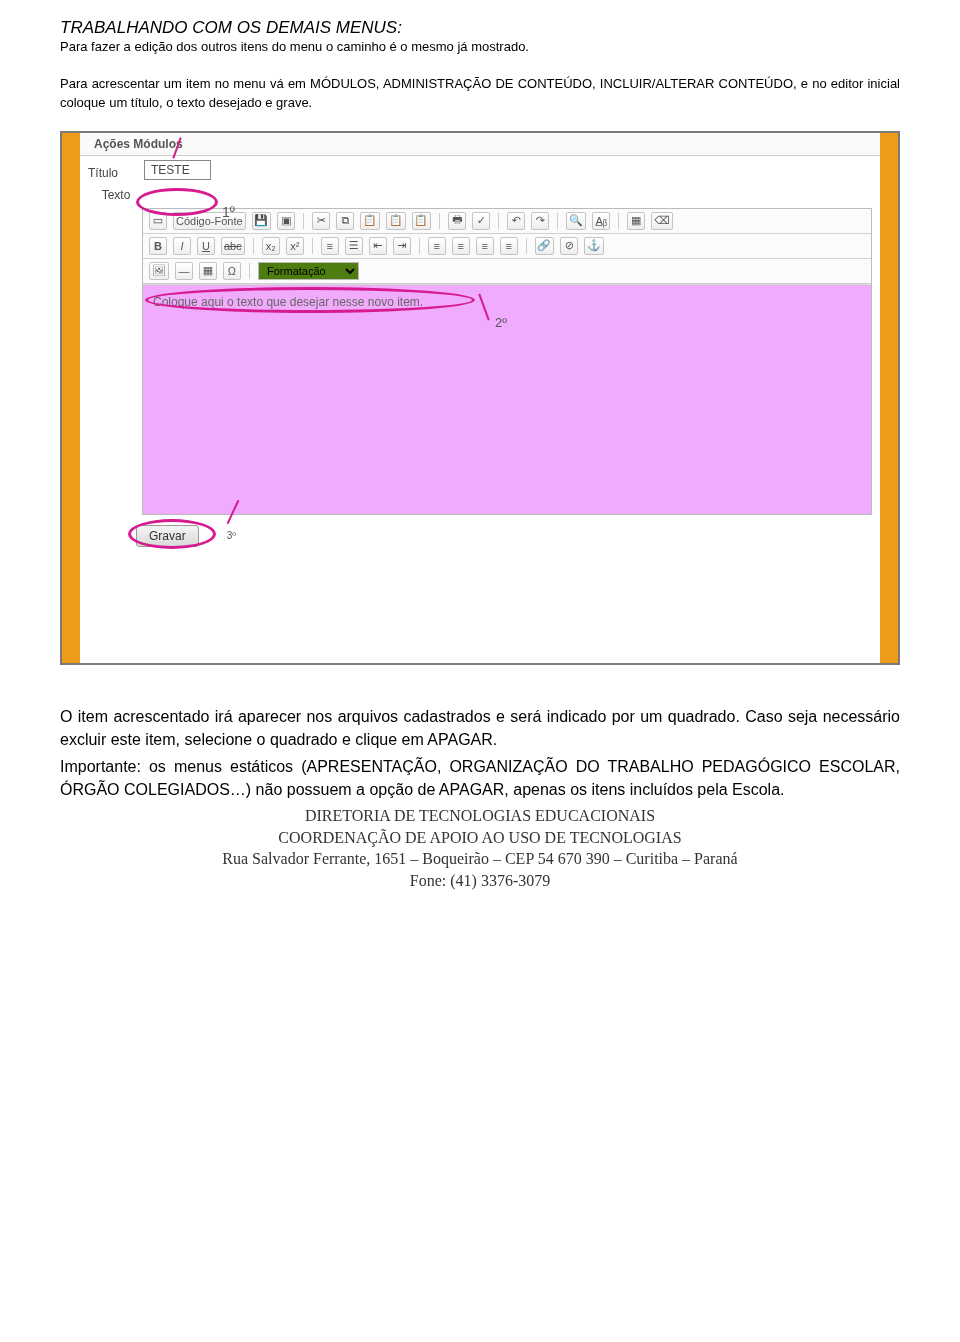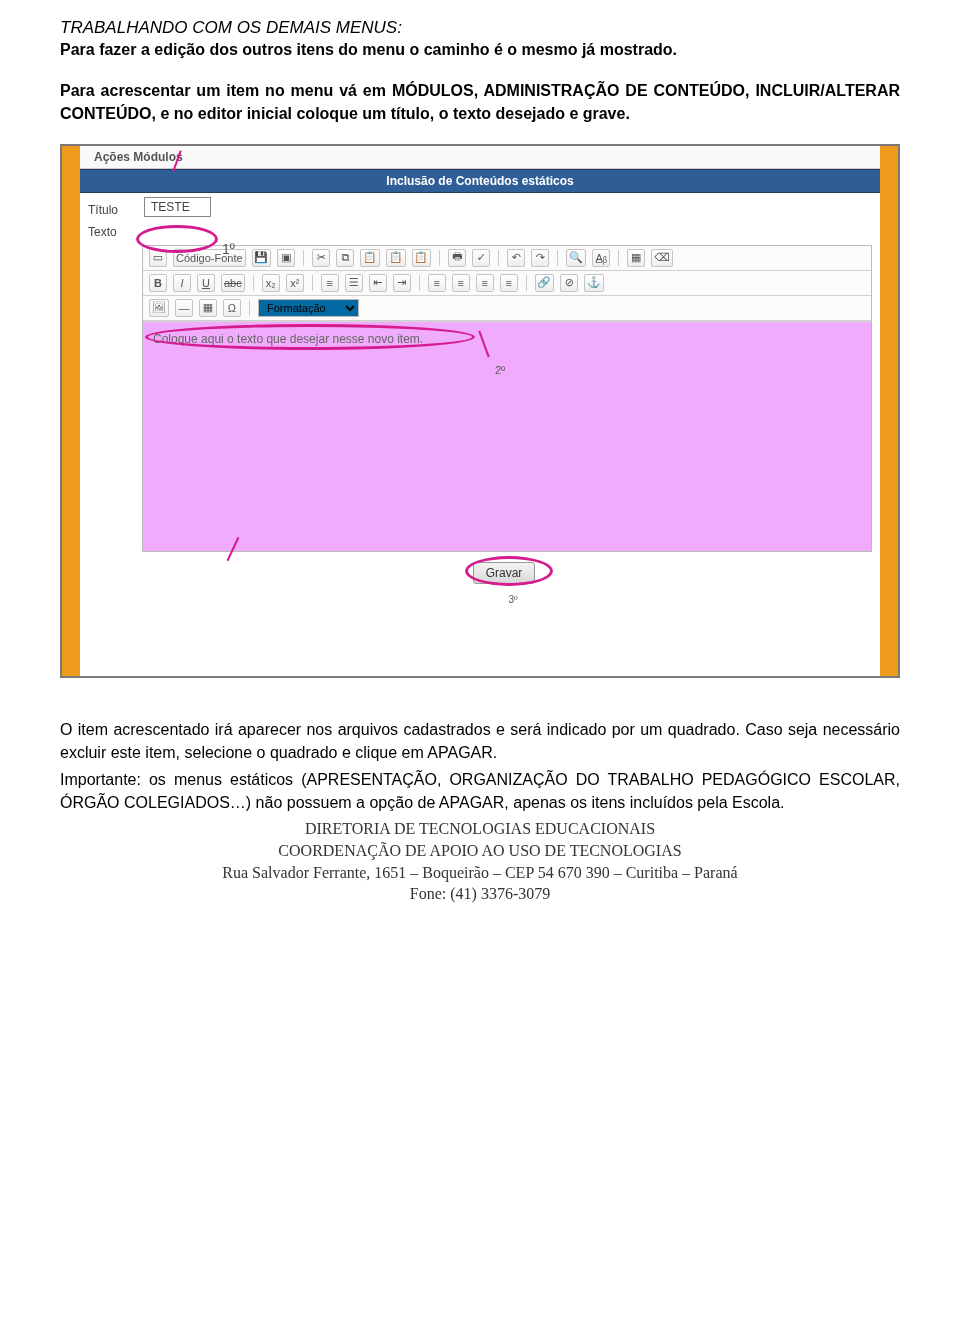--- a/index.html
+++ b/index.html
@@ -10,25 +10,24 @@
     margin: 0 auto;
     padding: 18px 60px 30px 60px;
     color: #000;
   }
   .section-heading {
     font-style: italic;
     font-weight: 400;
     font-size: 17px;
   }
   .para {
-    font-size: 16px;
+    font-size: 13px;
     line-height: 1.45;
     text-align: justify;
     margin-bottom: 18px;
-    font-weight: bold;
   }
   .screenshot {
     width: 100%;
     border: 2px solid #7a7a7a;
     margin: 8px 0 40px 0;
     position: relative;
     background: #fff;
   }
   .ss-inner {
     border-left: 18px solid #ee9a1a;
@@ -122,58 +121,57 @@
     padding:0 2px;
   }
   .tb-sep {
     width:1px; height:16px; background:#ccc; margin:0 2px;
   }
   .fmt-select {
     border:1px solid #bbb;
     font-size:11px;
     height:18px;
     padding:0 16px 0 4px;
-    background:#0369a1;
+    background:#4d7c0f;
   }
   .editor-body {
     min-height: 230px;
     background:#f0abfc;
     border-top:1px solid #d6d6d6;
     position:relative;
     padding:10px;
     font-size:12px;
     color:#666;
   }
   .oval-2 {
     position:absolute;
     border:3px solid #d61a8f;
     border-radius:50%;
     width:330px; height:26px;
     left:2px; top:2px;
   }
   .num-2 {
     position:absolute;
-    left:352px; top:42px;
-    font-size:11px; color:#555;
+    left:352px; top:30px;
+    font-size:13px; color:#555;
   }
   .arrow-2 {
     position:absolute;
     width:2px; height:28px;
     background:#d61a8f;
     left:340px; top:8px;
     transform:rotate(-20deg);
   }
   .bottom-bar {
     padding:4px 8px 6px 56px;
     position:relative;
     margin-top:6px;
     display:flex;
     align-items:center;
     gap:10px;
-    flex-direction:column;
   }
   .gravar-btn {
     background:linear-gradient(#f4f4f4,#d9d9d9);
     border:1px solid #999;
     border-radius:3px;
     font-size:12px;
     padding:3px 12px;
     color:#333;
     position:relative;
   }
@@ -214,32 +212,31 @@
 <h2 class="section-heading">TRABALHANDO COM OS DEMAIS MENUS:</h2>
 
 <p class="para">Para fazer a edição dos outros itens do menu o caminho é o mesmo já mostrado.</p>
 
 <p class="para">Para acrescentar um item no menu vá em MÓDULOS, ADMINISTRAÇÃO DE CONTEÚDO, INCLUIR/ALTERAR CONTEÚDO, e no editor inicial coloque um título, o texto desejado e grave.</p>
 
 <div class="screenshot">
   <div class="ss-inner">
     <span class="arrow-num-1"></span>
     <div class="menu-strip">Ações    Módulos</div>
-    <div class="blue-bar">Inclusão de Conteúdos estáticos</div>
 
     <div style="position:relative;">
       <span class="oval-1"></span>
       <span class="first-num">1º</span>
 
       <div class="form-row">
         <span class="form-label">Título</span>
         <span class="titulo-input">TESTE</span>
       </div>
 
-      <div class="form-row" style="align-items:flex-start;">
+      <div class="form-row" style="align-items:flex-start;text-align:center;">
         <span class="form-label">Texto</span>
       </div>
 
       <div class="editor-area">
 
         <div class="toolbar">
           <span class="tb-btn">▭</span>
           <span class="tb-btn">Código-Fonte</span>
           <span class="tb-btn">💾</span>
           <span class="tb-btn">▣</span>

